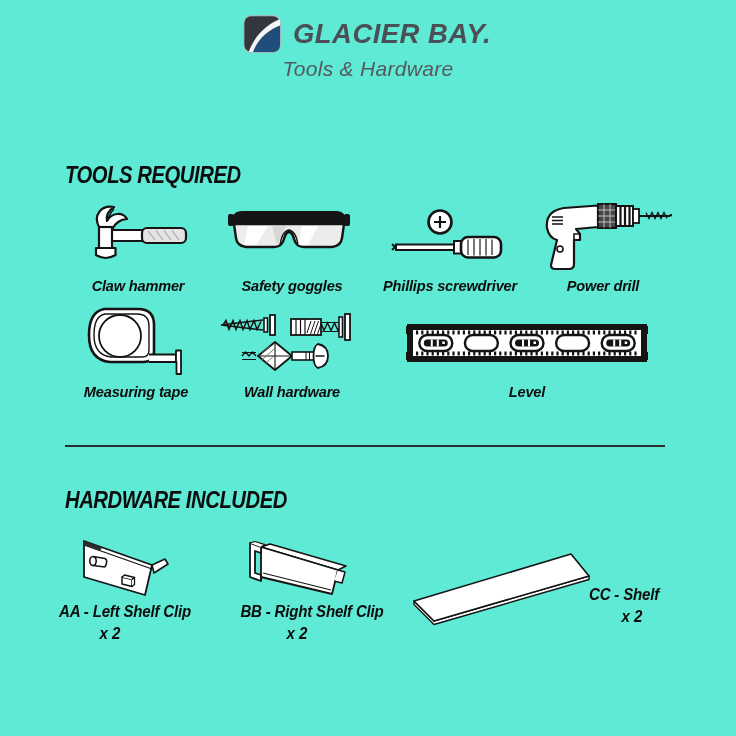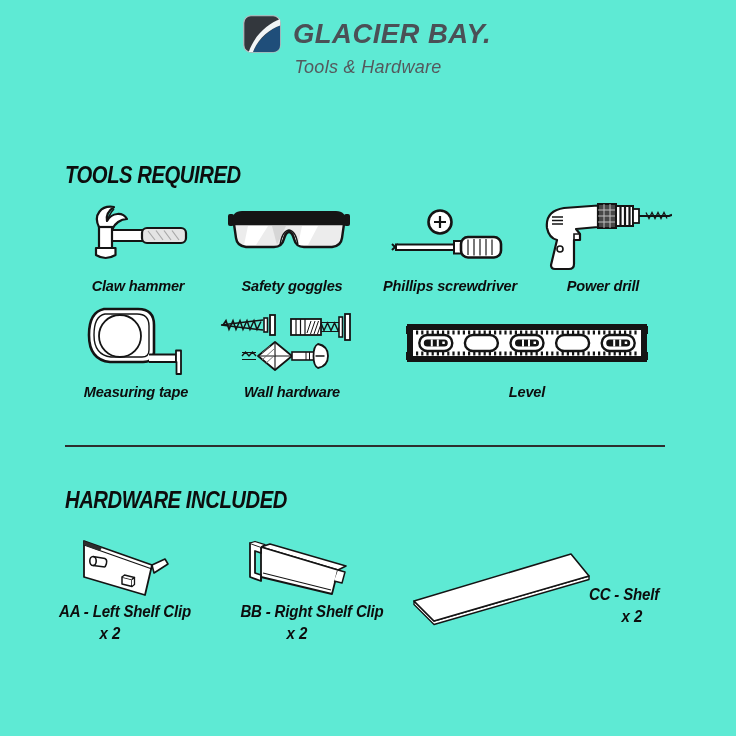--- a/index.html
+++ b/index.html
@@ -9,21 +9,21 @@
     font-family:"Liberation Sans", sans-serif; color:#101010; overflow:hidden;font-style:italic;
   }
   .abs { position:absolute; }
   
   .brand-row { position:absolute; top:15px; left:0; width:736px;
     display:flex; justify-content:center; align-items:center; gap:10px; }
   .logo { width:38px; height:38px; display:block; }
   .brand-name { font-size:28px; font-weight:700; color:#4b5056; letter-spacing:0.5px;
     transform:scaleX(0.98); }
   .subtitle { position:absolute; top:57px; left:0; width:736px; text-align:center;
-    font-size:18px; color:#55595d; letter-spacing:0.3px; }
+    font-size:21px; color:#55595d; letter-spacing:0.3px; }
   
   .sec-title { position:absolute; left:65px; font-size:23px; font-weight:700; color:#0d0d0d;
     letter-spacing:-0.5px; transform:scaleX(0.88); transform-origin:0 50%; white-space:nowrap; }
   
   .lbl { position:absolute; text-align:center; font-size:15.5px; font-weight:700; color:#0d0d0d;
     letter-spacing:-0.2px; transform:scaleX(0.94); white-space:nowrap; }
   .lbl-hw { font-size:16px; }
   .qty { position:absolute; text-align:center; font-size:16px; font-weight:700; color:#0d0d0d;
     transform:scaleX(0.94); }
   .divider { position:absolute; left:65px; top:445px; width:600px; height:2px; background:#2e2e2e; }

